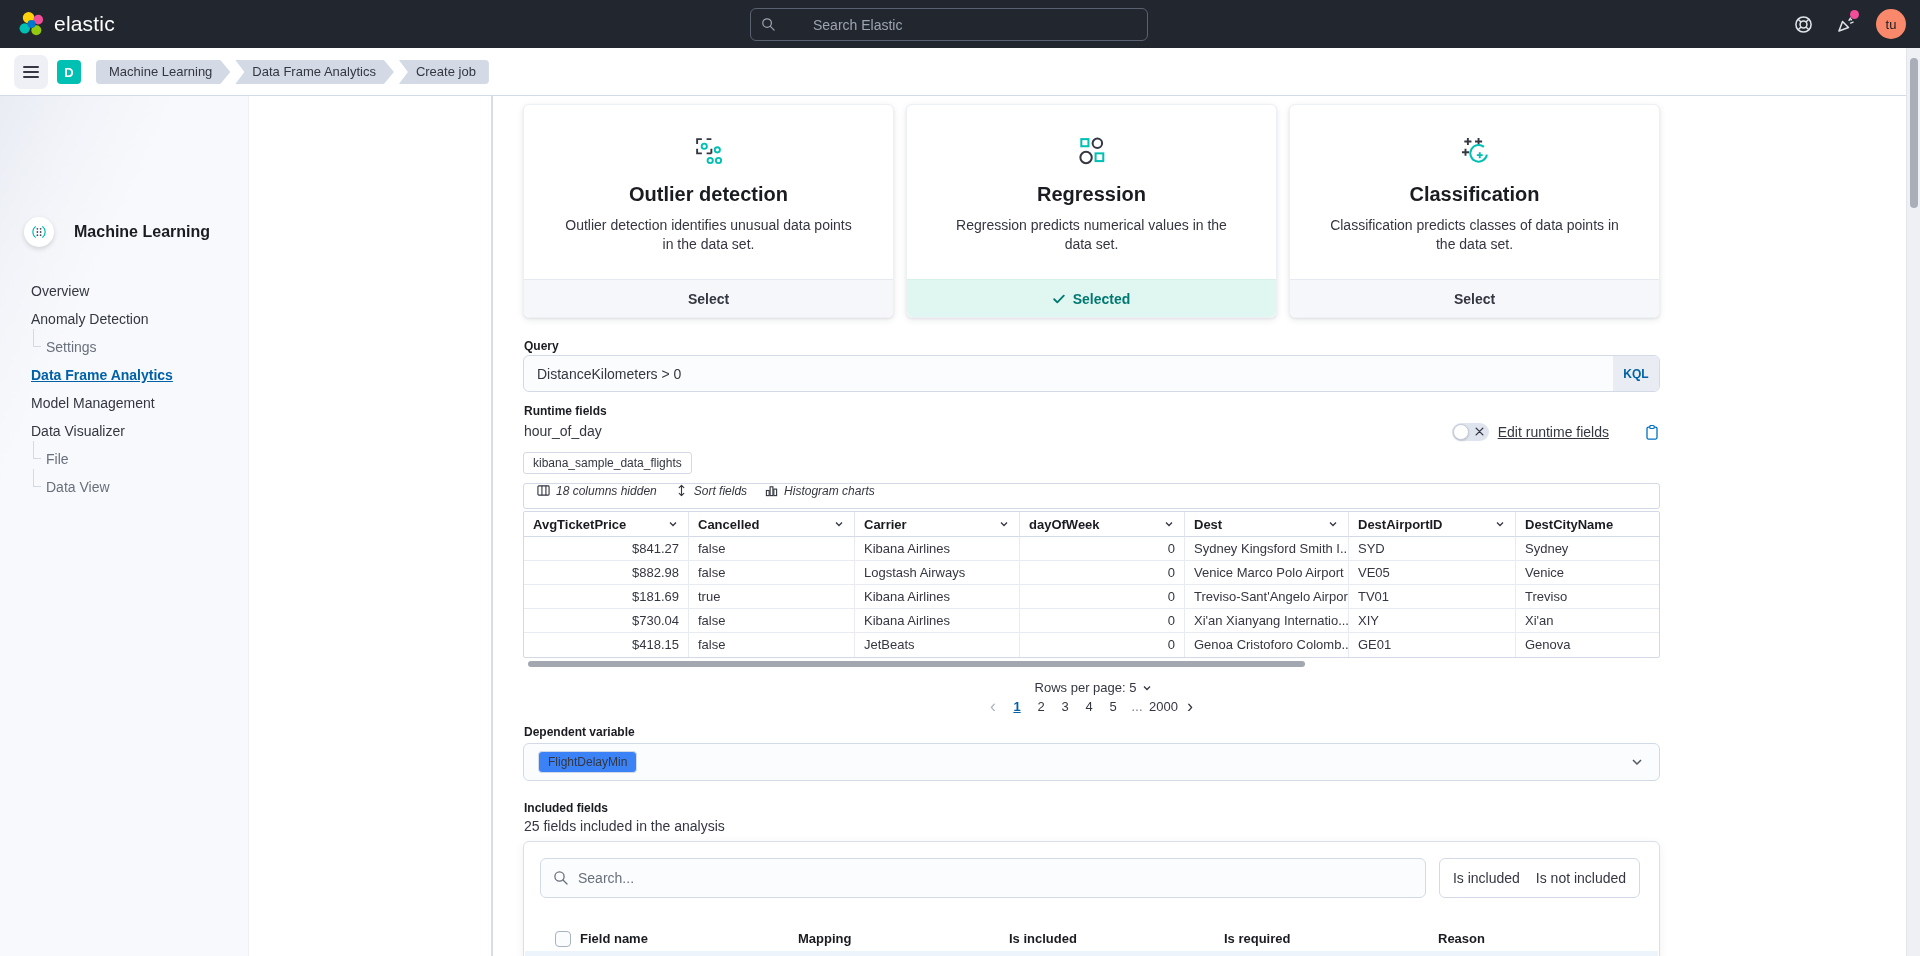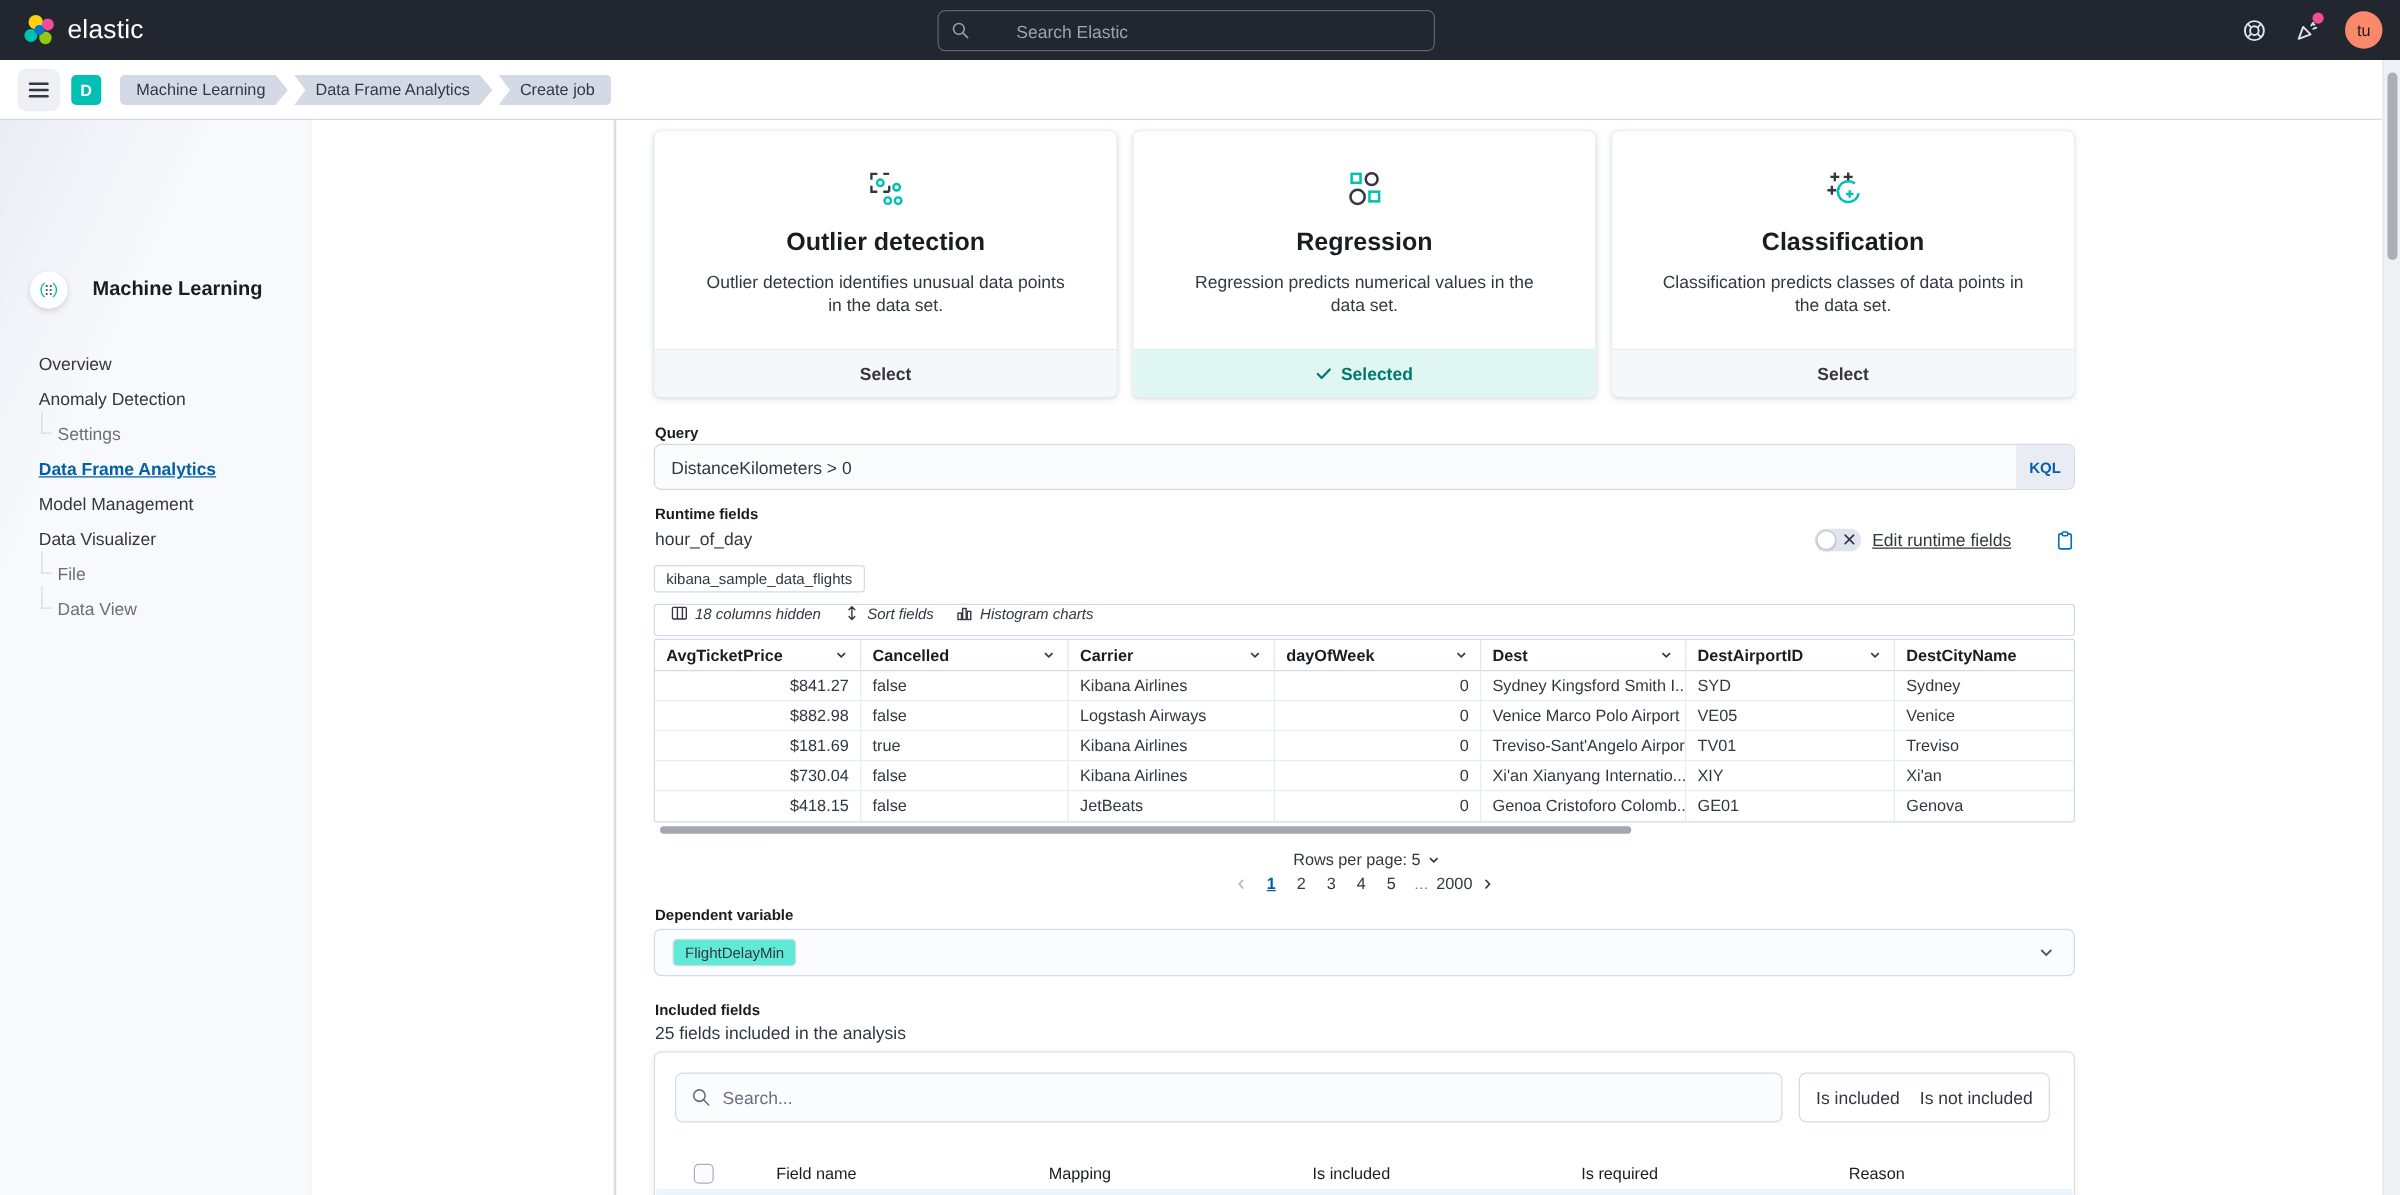--- a/index.html
+++ b/index.html
@@ -96,35 +96,35 @@
   .pages { display:flex; align-items:center; }
   .pg { min-width:24px; height:24px; line-height:24px; text-align:center; font-size:13px; color:#343741; cursor:pointer; }
   .pg.active { color:#0061a6; font-weight:700; text-decoration:underline; }
   .pg.ellipsis { color:#69707d; font-size:12px; cursor:default; }
   .pg.arrow { font-size:18px; line-height:22px; }
   .pg.arrow.disabled { color:#b0b6c0; cursor:default; }
 
   
   .dv-label { top:629px; left:1px; }
   .dv-combo { position:absolute; left:0; top:647px; width:100%; height:38px; border:1px solid #d3dae6; border-radius:6px; background:#fbfcfd; display:flex; align-items:center; padding:0 14px; cursor:pointer; }
-  .dv-pill { border:1px solid #d3dae6; border-radius:4px; background:#5eead4; padding:3px 9px; font-size:12px; color:#343741; }
+  .dv-pill { border:1px solid #d3dae6; border-radius:4px; background:#3b82f6; padding:3px 9px; font-size:12px; color:#343741; }
   .dv-combo .chev { margin-left:auto; }
 
   
   .if-label { top:705px; left:1px; }
   .if-summary { position:absolute; left:1px; top:722px; font-size:14px; color:#343741; }
   .panel { position:absolute; left:0; top:745px; width:100%; height:130px; background:#fff; border:1px solid #dadfe8; border-radius:6px; box-shadow:0 2px 8px rgba(73,80,93,.08); }
   .if-search { position:absolute; left:16px; top:16px; width:886px; height:40px; border:1px solid #d3dae6; border-radius:6px; background:#fbfcfd; display:flex; align-items:center; gap:9px; padding:0 12px; }
   .if-search input { flex:1; border:none; outline:none; background:transparent; font-size:14px; color:#343741; font-family:inherit; }
   .if-search input::placeholder { color:#69707d; }
   .if-filters { position:absolute; right:19px; top:16px; width:201px; height:40px; border:1px solid #d3dae6; border-radius:6px; background:#fff; display:flex; align-items:center; justify-content:center; }
   .flt { font-size:14px; color:#343741; padding:0 8px; cursor:pointer; white-space:nowrap; }
   .if-head { position:absolute; left:0; top:87px; width:100%; height:22px; }
   .if-check { position:absolute; left:31px; top:2px; width:16px; height:16px; border:1px solid #a9b2c0; border-radius:4px; background:#fbfcfd; cursor:pointer; }
-  .if-col { position:absolute; top:2px; font-size:13px; font-weight:400; color:#1a1c21; white-space:nowrap;margin-left:41px; }
+  .if-col { position:absolute; top:2px; font-size:13px; font-weight:700; color:#1a1c21; white-space:nowrap; }
   .sliver { position:absolute; left:1px; right:1px; top:109px; height:20px; background:#edf4fb; }
 
   
   .vtrack { position:absolute; left:1906px; top:48px; width:14px; height:908px; background:#eef0f4; border-left:1px solid #e2e6ec; }
   .vthumb { position:absolute; left:3px; top:10px; width:8px; height:150px; border-radius:4px; background:#a9aeb8; cursor:pointer; }
 
   svg { display:block; }
 </style>
 </head>
 <body>

